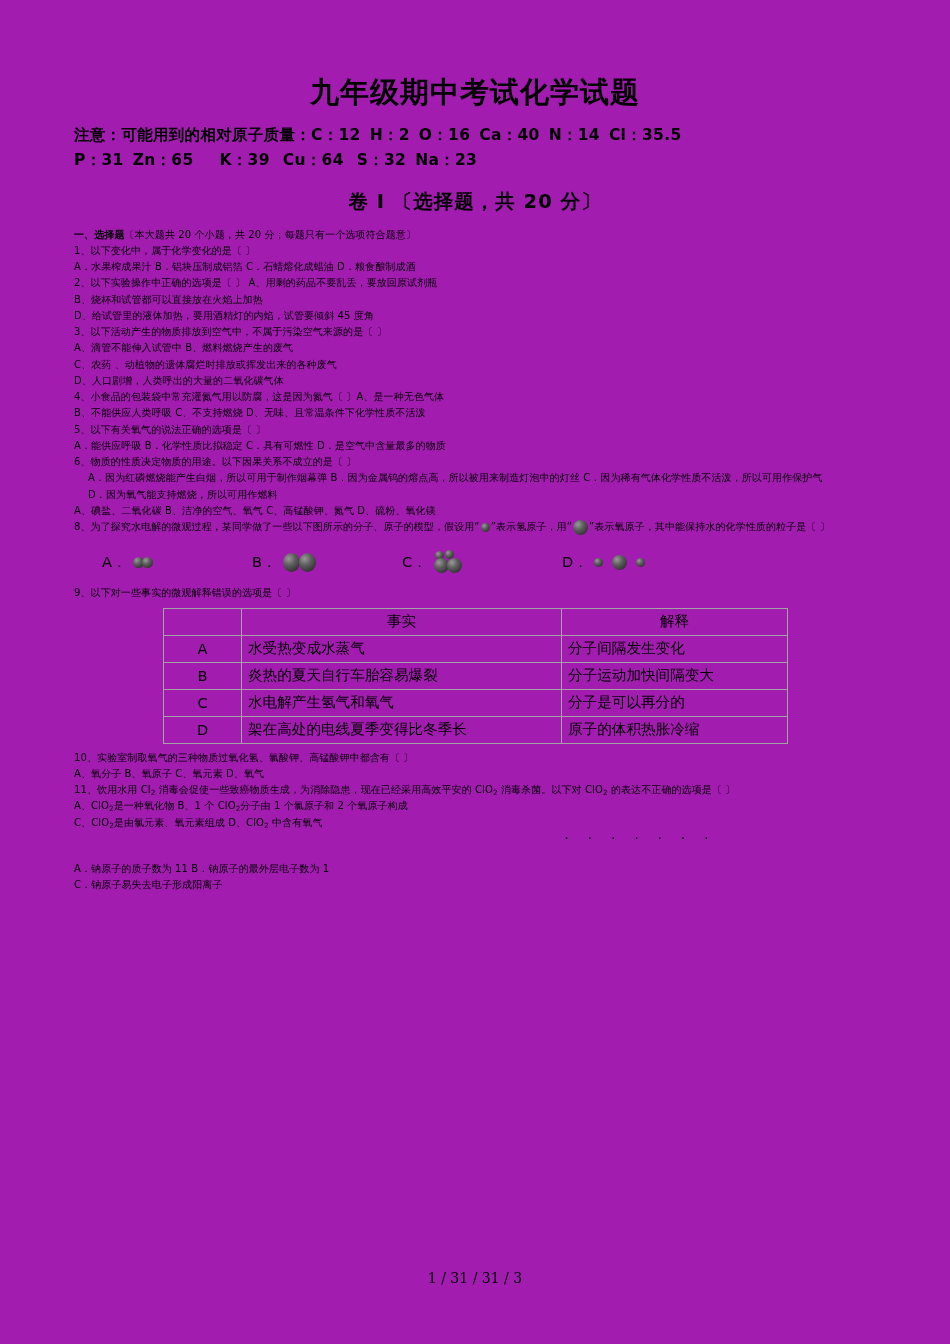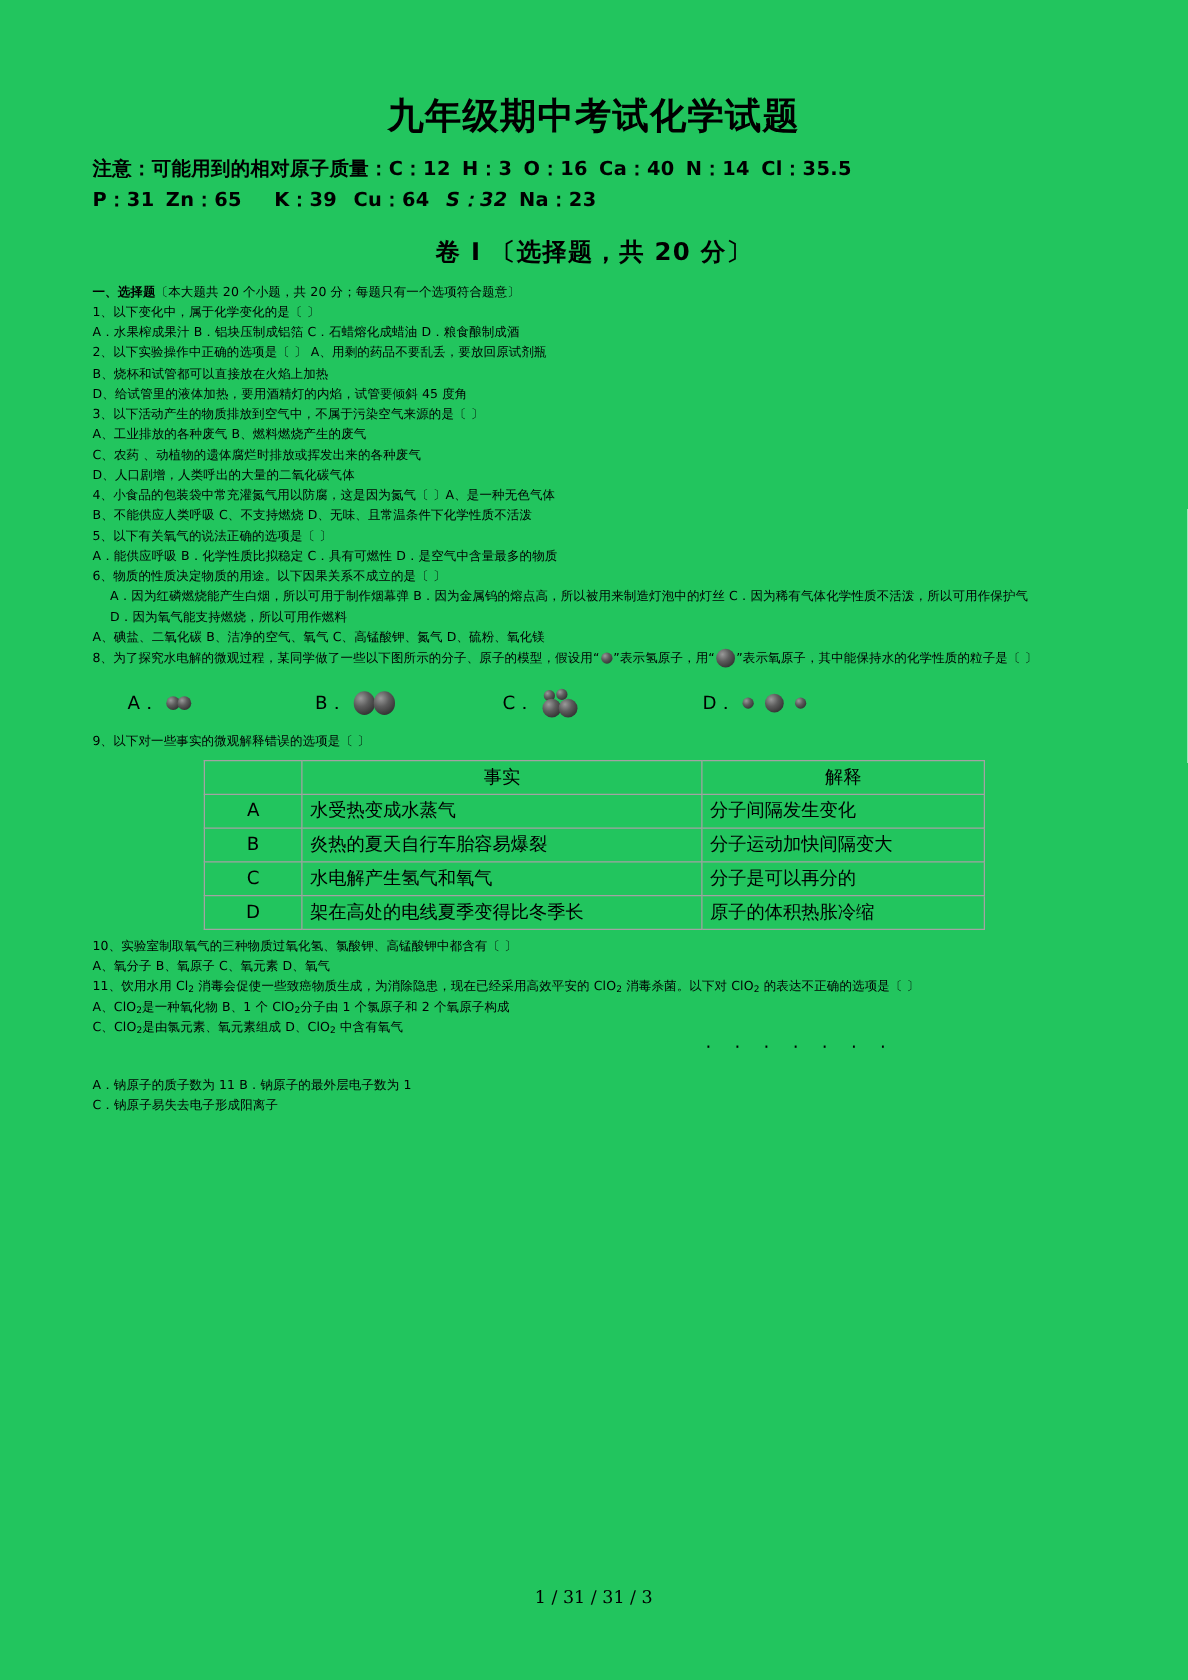--- a/index.html
+++ b/index.html
@@ -10,21 +10,21 @@
   }
   body {
     font-family: "DejaVu Sans", "Liberation Sans", sans-serif;
     color: #000000;
   }
   .page {
     position: relative;
     width: 950px;
     height: 1344px;
     margin: 0 auto;
-    background: #22c55e;
+    background: #a21caf;
     overflow: hidden;
     box-sizing: border-box;
   }
   .content {
     position: absolute;
     left: 74px;
     top: 0;
     width: 802px;
   }
 
@@ -144,39 +144,39 @@
 </style>
 </head>
 <body>
 
 <div class="page">
   <div class="content">
 
     <div class="doc-title">九年级期中考试化学试题</div>
 
     <div class="notice">
-      <span>注意：可能用到的相对原子质量：</span><span class="mass-item">C：12</span><span class="mass-item">H：3</span><span class="mass-item">O：16</span><span class="mass-item">Ca：40</span><span class="mass-item">N：14</span><span class="mass-item">Cl：35.5</span>
+      <span>注意：可能用到的相对原子质量：</span><span class="mass-item">C：12</span><span class="mass-item">H：2</span><span class="mass-item">O：16</span><span class="mass-item">Ca：40</span><span class="mass-item">N：14</span><span class="mass-item">Cl：35.5</span>
     </div>
     <div class="notice" style="margin-top:0;">
-      <span class="mass-item">P：31</span><span class="mass-item" style="margin-right:26px;">Zn：65</span><span class="mass-item" style="margin-right:13px;">K：39</span><span class="mass-item" style="margin-right:13px;">Cu：64</span><span class="mass-item" style="font-style:italic;">S：32</span><span class="mass-item">Na：23</span>
+      <span class="mass-item">P：31</span><span class="mass-item" style="margin-right:26px;">Zn：65</span><span class="mass-item" style="margin-right:13px;">K：39</span><span class="mass-item" style="margin-right:13px;">Cu：64</span><span class="mass-item" style="">S：32</span><span class="mass-item">Na：23</span>
     </div>
 
     <div class="section-header">卷 I 〔选择题，共 20 分〕</div>
 
     <div class="line"><span class="bold">一、选择题</span><span>〔本大题共 20 个小题，共 20 分；每题只有一个选项符合题意〕</span></div>
 
     <div class="line"><span>1、</span><span>以下变化中，属于化学变化的是〔    〕</span></div>
     <div class="line">A．水果榨成果汁 B．铝块压制成铝箔 C．石蜡熔化成蜡油 D．粮食酿制成酒</div>
 
     <div class="line"><span>2、</span><span>以下实验操作中正确的选项是〔    〕    A、用剩的药品不要乱丢，要放回原试剂瓶</span></div>
     <div class="line">B、烧杯和试管都可以直接放在火焰上加热</div>
     <div class="line">D、给试管里的液体加热，要用酒精灯的内焰，试管要倾斜 45 度角</div>
 
     <div class="line"><span>3、</span><span>以下活动产生的物质排放到空气中，不属于污染空气来源的是〔    〕</span></div>
-    <div class="line">A、工业排放的各种废气        B、燃料燃烧产生的废气</div>
+    <div class="line">A、滴管不能伸入试管中        B、燃料燃烧产生的废气</div>
     <div class="line">C、农药 、动植物的遗体腐烂时排放或挥发出来的各种废气</div>
     <div class="line">D、人口剧增，人类呼出的大量的二氧化碳气体</div>
 
     <div class="line"><span>4、</span><span>小食品的包装袋中常充灌氮气用以防腐，这是因为氮气〔    〕A、是一种无色气体</span></div>
     <div class="line">B、不能供应人类呼吸   C、不支持燃烧   D、无味、且常温条件下化学性质不活泼</div>
 
     <div class="line"><span>5、</span><span>以下有关氧气的说法正确的选项是〔    〕</span></div>
     <div class="line">A．能供应呼吸 B．化学性质比拟稳定 C．具有可燃性 D．是空气中含量最多的物质</div>
 
     <div class="line"><span>6、</span><span>物质的性质决定物质的用途。以下因果关系不成立的是〔    〕</span></div>

